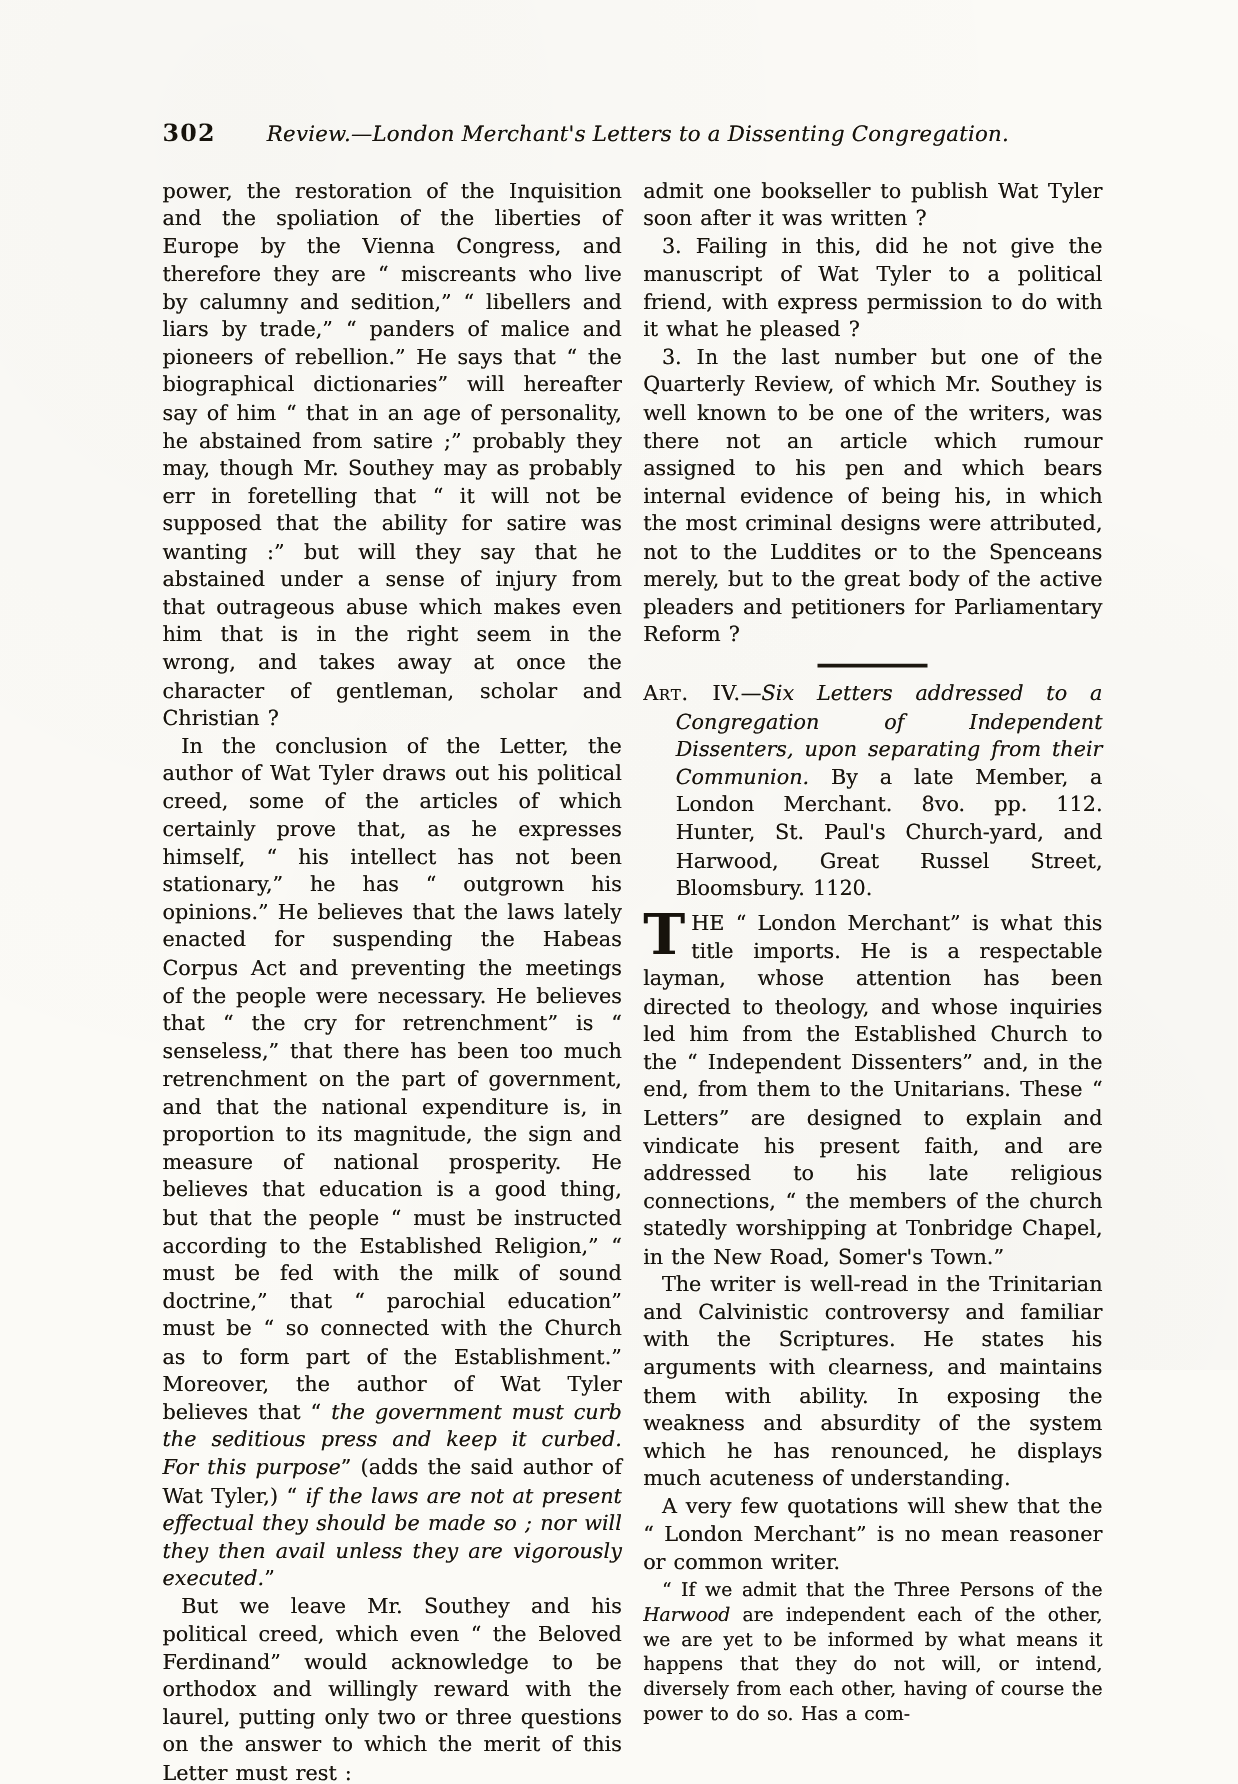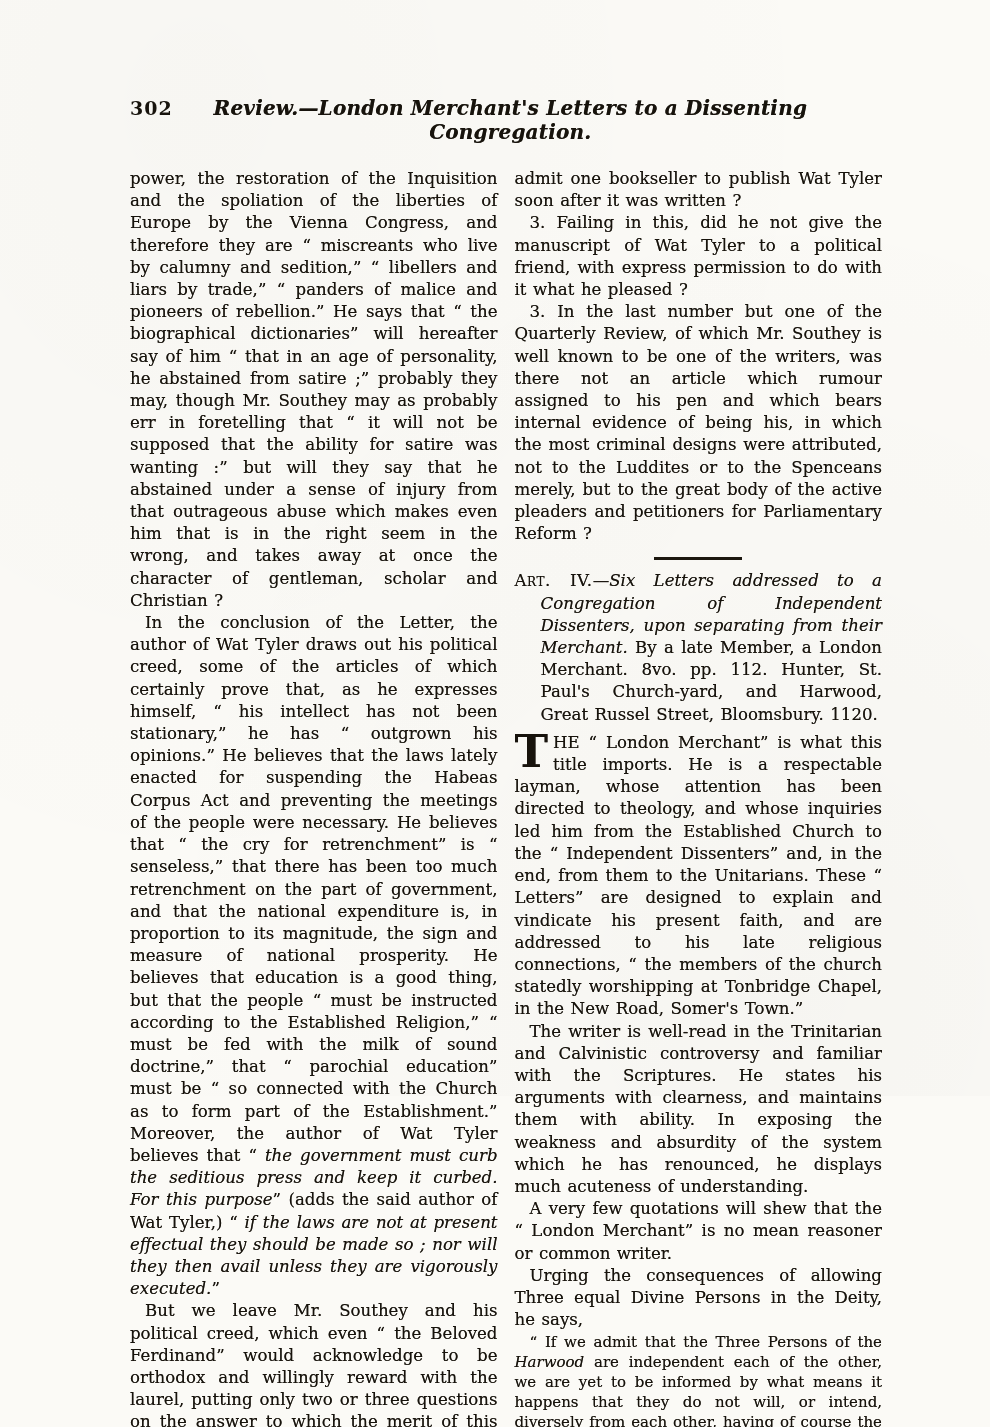--- a/index.html
+++ b/index.html
@@ -26,22 +26,22 @@
   .pagenum {
     font-weight: bold;
     font-size: 19px;
     letter-spacing: 1px;
     flex: 0 0 auto;
   }
   .running-title {
     flex: 1 1 auto;
     text-align: center;
     font-style: italic;
-    font-weight: 700;
-    font-size: 20px;
+    font-weight: 400;
+    font-size: 17px;
     letter-spacing: 0.2px;
     padding-right: 30px;
     text-shadow: 0 0 0.5px rgba(23,19,12,0.7);
   }
   .columns {
     display: flex;
     gap: 17px;
     padding: 24px 108px 0 130px;
   }
   .col { flex: 1 1 50%; }
@@ -95,21 +95,20 @@
     <div class="col">
         <p class="para"><span class="">power, the restoration of the Inquisition and the spoliation of the liberties of Europe by the Vienna Congress, and therefore they are “ miscreants who live by calumny and sedition,” “ libellers and liars by trade,” “ panders of malice and pioneers of rebellion.” He says that “ the biographical dictionaries” will hereafter say of him “ that in an age of personality, he abstained from satire ;” probably they may, though Mr. Southey may as probably err in foretelling that “ it will not be supposed that the ability for satire was wanting :” but will they say that he abstained under a sense of injury from that outrageous abuse which makes even him that is in the right seem in the wrong, and takes away at once the character of gentleman, scholar and Christian ?</span></p>
         <p class="para indent"><span class="">In the conclusion of the Letter, the author of Wat Tyler draws out his political creed, some of the articles of which certainly prove that, as he expresses himself, “ his intellect has not been stationary,” he has “ outgrown his opinions.” He believes that the laws lately enacted for suspending the Habeas Corpus Act and preventing the meetings of the people were necessary. He believes that “ the cry for retrenchment” is “ senseless,” that there has been too much retrenchment on the part of government, and that the national expenditure is, in proportion to its magnitude, the sign and measure of national prosperity. He believes that education is a good thing, but that the people “ must be instructed according to the Established Religion,” “ must be fed with the milk of sound doctrine,” that “ parochial education” must be “ so connected with the Church as to form part of the Establishment.” Moreover, the author of Wat Tyler believes that “ </span><span class="it ">the government must curb the seditious press and keep it curbed. For this purpose</span><span class="">” (adds the said author of Wat Tyler,) “ </span><span class="it ">if the laws are not at present effectual they should be made so ; nor will they then avail unless they are vigorously executed.</span><span class="">”</span></p>
         <p class="para indent"><span class="">But we leave Mr. Southey and his political creed, which even “ the Beloved Ferdinand” would acknowledge to be orthodox and willingly reward with the laurel, putting only two or three questions on the answer to which the merit of this Letter must rest :</span></p>
       </div>
     <div class="col">
         <p class="para"><span class="">admit one bookseller to publish Wat Tyler soon after it was written ?</span></p>
         <p class="para indent"><span class="">3. Failing in this, did he not give the manuscript of Wat Tyler to a political friend, with express permission to do with it what he pleased ?</span></p>
         <p class="para indent"><span class="">3. In the last number but one of the Quarterly Review, of which Mr. Southey is well known to be one of the writers, was there not an article which rumour assigned to his pen and which bears internal evidence of being his, in which the most criminal designs were attributed, not to the Luddites or to the Spenceans merely, but to the great body of the active pleaders and petitioners for Parliamentary Reform ?</span></p>
         <div class="rule"></div>
-        <p class="para hang"><span class="sc">Art. IV.</span><span class="">—</span><span class="it ">Six Letters addressed to a Congregation of Independent Dissenters, upon separating from their Merchant.</span><span class=""> By a late Member, a London Merchant. 8vo. pp. 112. Hunter, St. Paul's Church-yard, and Harwood, Great Russel Street, Bloomsbury. 1120.</span></p>
+        <p class="para hang"><span class="sc">Art. IV.</span><span class="">—</span><span class="it ">Six Letters addressed to a Congregation of Independent Dissenters, upon separating from their Communion.</span><span class=""> By a late Member, a London Merchant. 8vo. pp. 112. Hunter, St. Paul's Church-yard, and Harwood, Great Russel Street, Bloomsbury. 1120.</span></p>
         <p class="para"><span class="dropcap">T</span><span class="">HE “ London Merchant” is what this title imports. He is a respectable layman, whose attention has been directed to theology, and whose inquiries led him from the Established Church to the “ Independent Dissenters” and, in the end, from them to the Unitarians. These “ Letters” are designed to explain and vindicate his present faith, and are addressed to his late religious connections, “ the members of the church statedly worshipping at Tonbridge Chapel, in the New Road, Somer's Town.”</span></p>
         <p class="para indent"><span class="">The writer is well-read in the Trinitarian and Calvinistic controversy and familiar with the Scriptures. He states his arguments with clearness, and maintains them with ability. In exposing the weakness and absurdity of the system which he has renounced, he displays much acuteness of understanding.</span></p>
         <p class="para indent"><span class="">A very few quotations will shew that the “ London Merchant” is no mean reasoner or common writer.</span></p>
-        <p class="para indent"><span class="">Urging the consequences of allowing Three equal Divine Persons in the Deity, he says,</span></p>
         <p class="para indent quote"><span class="">“ If we admit that the Three Persons of the </span><span class="it ">Harwood</span><span class=""> are independent each of the other, we are yet to be informed by what means it happens that they do not will, or intend, diversely from each other, having of course the power to do so.  Has a com-</span></p>
       </div>
   </div>
 </div>
 
 </body></html>

